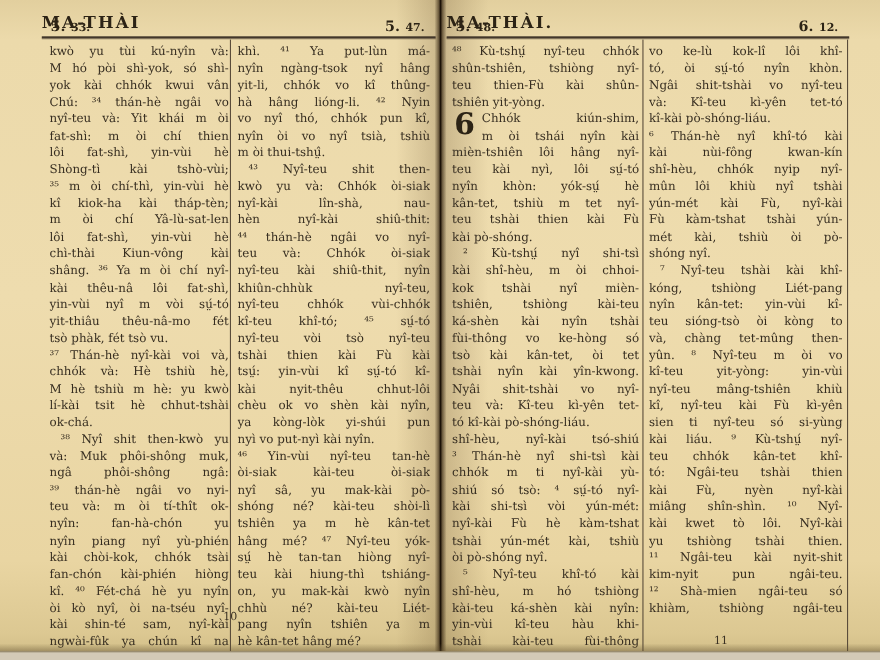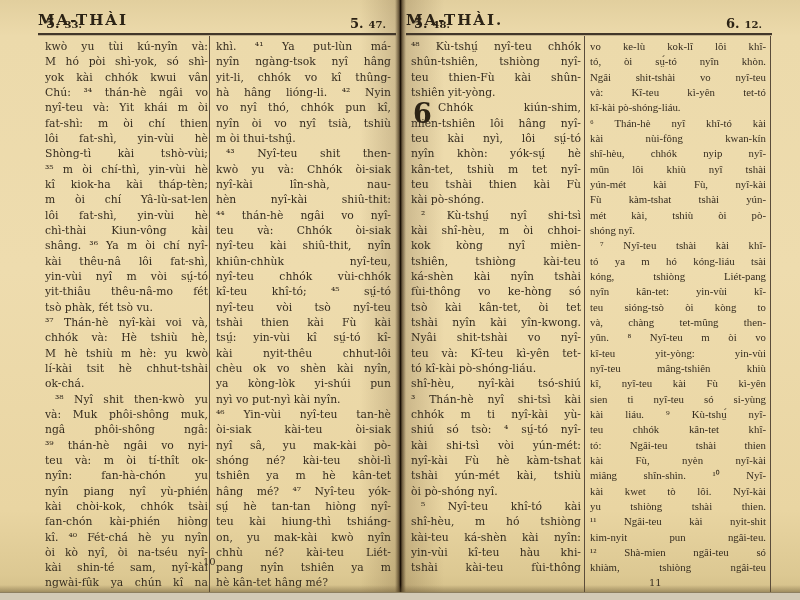--- a/index.html
+++ b/index.html
@@ -35,21 +35,21 @@
 
   .col { position:absolute; top:31px; height:552px; font-size:10.8px; color:#362d20; }
   .tl { height:15.33px; line-height:15.33px; overflow:hidden;
         text-align:justify; text-align-last:justify; white-space:nowrap; }
   .tl.endp { text-align-last:left; }
   .tl.ind1 { padding-left:10px; }
   .tl.ind2 { padding-left:27px; }
   #page-left  .col-1 { left:7px;   width:163px; }
   #page-left  .col-2 { left:178px; width:175px; }
   #page-right .col-1 { left:5px;   width:170px; }
-  #page-right .col-2 { left:184px; width:176px;font-family:Liberation Serif, serif; }
+  #page-right .col-2 { left:184px; width:176px; }
   .col-divider { position:absolute; top:28px; height:556px; width:1px; background:#5a4c3a; }
   #page-left  .col-divider { left:171px; }
   #page-right .col-divider { left:178px; }
   .edge-rule { position:absolute; top:28px; height:556px; width:1px; background:#5a4c3a; right:1px; }
 
   .drop-cap { position:absolute; left:2px; top:60px; font-size:27px; font-weight:bold;
           line-height:30px; color:#2c2315; }
 
   .page-number { position:absolute; font-size:10px; color:#3a3123; }
   #page-left  .page-number { left:165px; top:548px; }
@@ -157,29 +157,30 @@
       <span class="ref ref-right"><span class="ch">6.</span><span class="vs">12.</span></span>
     </div>
     <div class="header-rule"></div>
     <div class="col col-1">
       <div class="drop-cap">6</div>
     <div class="tl">⁴⁸ Kù-tshṳ́ nyî-teu chhók</div>
         <div class="tl">shûn-tshiên, tshiòng nyî-</div>
         <div class="tl">teu thien-Fù kài shûn-</div>
         <div class="tl endp">tshiên yit-yòng.</div>
         <div class="tl ind2">Chhók kiún-shim,</div>
+        <div class="tl ind2">m òi tshái nyîn kài</div>
         <div class="tl">mièn-tshiên lôi hâng nyî-</div>
         <div class="tl">teu kài nyì, lôi sṳ́-tó</div>
         <div class="tl">nyîn khòn: yók-sṳ́ hè</div>
         <div class="tl">kân-tet, tshiù m tet nyî-</div>
         <div class="tl">teu tshài thien kài Fù</div>
         <div class="tl endp">kài pò-shóng.</div>
         <div class="tl ind1">² Kù-tshṳ́ nyî shi-tsì</div>
         <div class="tl">kài shî-hèu, m òi chhoi-</div>
-        <div class="tl">kok kòng nyî mièn-</div>
+        <div class="tl">kok tshài nyî mièn-</div>
         <div class="tl">tshiên, tshiòng kài-teu</div>
         <div class="tl">ká-shèn kài nyîn tshài</div>
         <div class="tl">fùi-thông vo ke-hòng só</div>
         <div class="tl">tsò kài kân-tet, òi tet</div>
         <div class="tl">tshài nyîn kài yîn-kwong.</div>
         <div class="tl">Nyâi shit-tshài vo nyî-</div>
         <div class="tl">teu và: Kî-teu kì-yên tet-</div>
         <div class="tl endp">tó kî-kài pò-shóng-liáu.</div>
         <div class="tl">shî-hèu, nyî-kài tsó-shiú</div>
         <div class="tl">³ Thán-hè nyî shi-tsì kài</div>
@@ -204,21 +205,20 @@
         <div class="tl endp">kî-kài pò-shóng-liáu.</div>
         <div class="tl">⁶ Thán-hè nyî khî-tó kài</div>
         <div class="tl">kài nùi-fông kwan-kín</div>
         <div class="tl">shî-hèu, chhók nyip nyî-</div>
         <div class="tl">mûn lôi khiù nyî tshài</div>
         <div class="tl">yún-mét kài Fù, nyî-kài</div>
         <div class="tl">Fù kàm-tshat tshài yún-</div>
         <div class="tl">mét kài, tshiù òi pò-</div>
         <div class="tl endp">shóng nyî.</div>
         <div class="tl ind1">⁷ Nyî-teu tshài kài khî-</div>
-        <div class="tl">tó ya m hó kóng-liáu tsài</div>
         <div class="tl">kóng, tshiòng Liét-pang</div>
         <div class="tl">nyîn kân-tet: yin-vùi kî-</div>
         <div class="tl">teu sióng-tsò òi kòng to</div>
         <div class="tl">và, chàng tet-mûng then-</div>
         <div class="tl">yûn. ⁸ Nyî-teu m òi vo</div>
         <div class="tl">kî-teu yit-yòng: yin-vùi</div>
         <div class="tl">nyî-teu mâng-tshiên khiù</div>
         <div class="tl">kî, nyî-teu kài Fù kì-yên</div>
         <div class="tl">sien ti nyî-teu só si-yùng</div>
         <div class="tl">kài liáu. ⁹ Kù-tshṳ́ nyî-</div>

